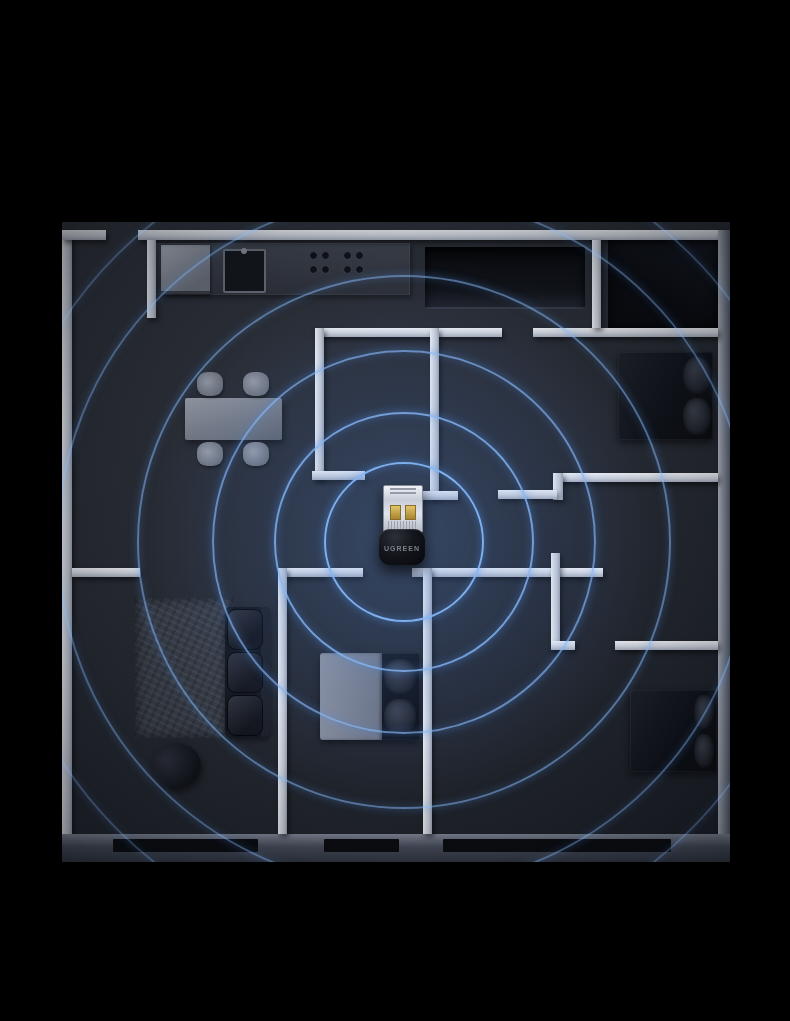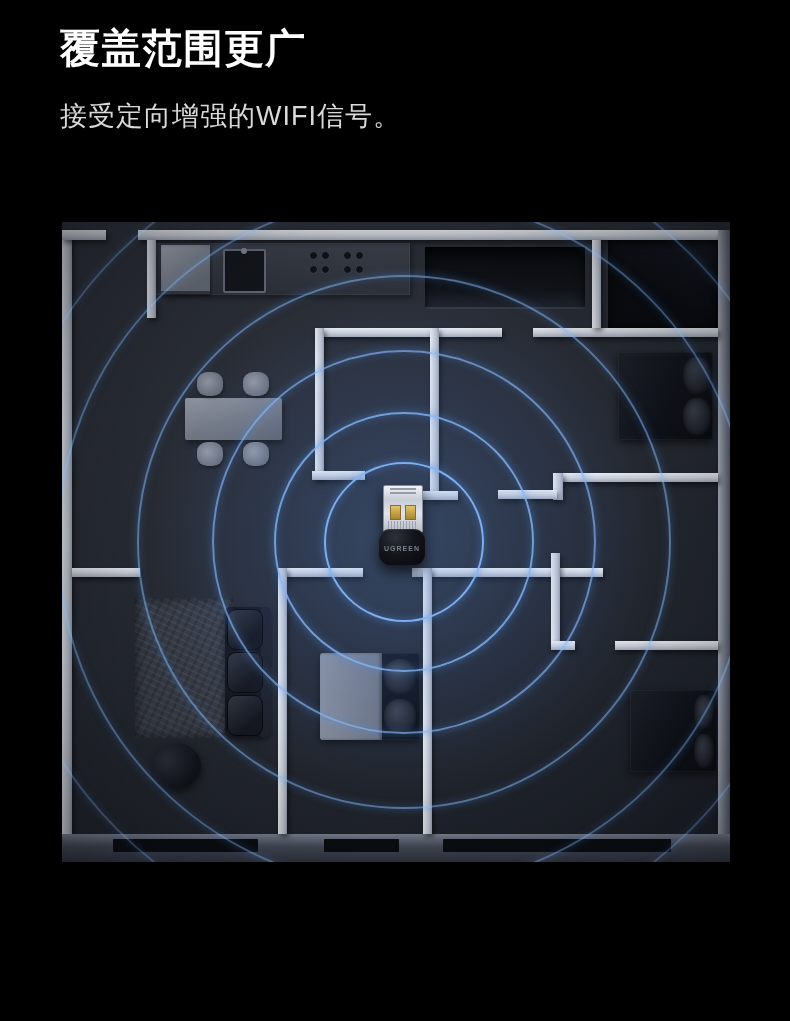--- a/index.html
+++ b/index.html
@@ -110,24 +110,20 @@
             background:radial-gradient(ellipse at 35% 22%,#2c3038 0%,#13151b 45%,#07080c 100%);
             box-shadow:inset 0 1px 1px rgba(255,255,255,.12);}
   .brand{display:block;margin-top:16px;text-align:center;font-size:7px;letter-spacing:1px;
          color:#7b8089;font-weight:700;}
 </style>
 </head>
 <body>
 
 <div class="page">
 
-  <div class="header">
-    <div class="title">覆盖范围更广</div>
-    <div class="subtitle">接受定向增强的WIFI信号。</div>
-  </div>
 
   <div class="scene">
 
     <div class="darkroom balcony"></div>
     <div class="darkroom darkroom-tr"></div>
 
     <div class="furn counter">
       <div class="cabinet"></div>
       <div class="sink">
         <div class="faucet"></div>

